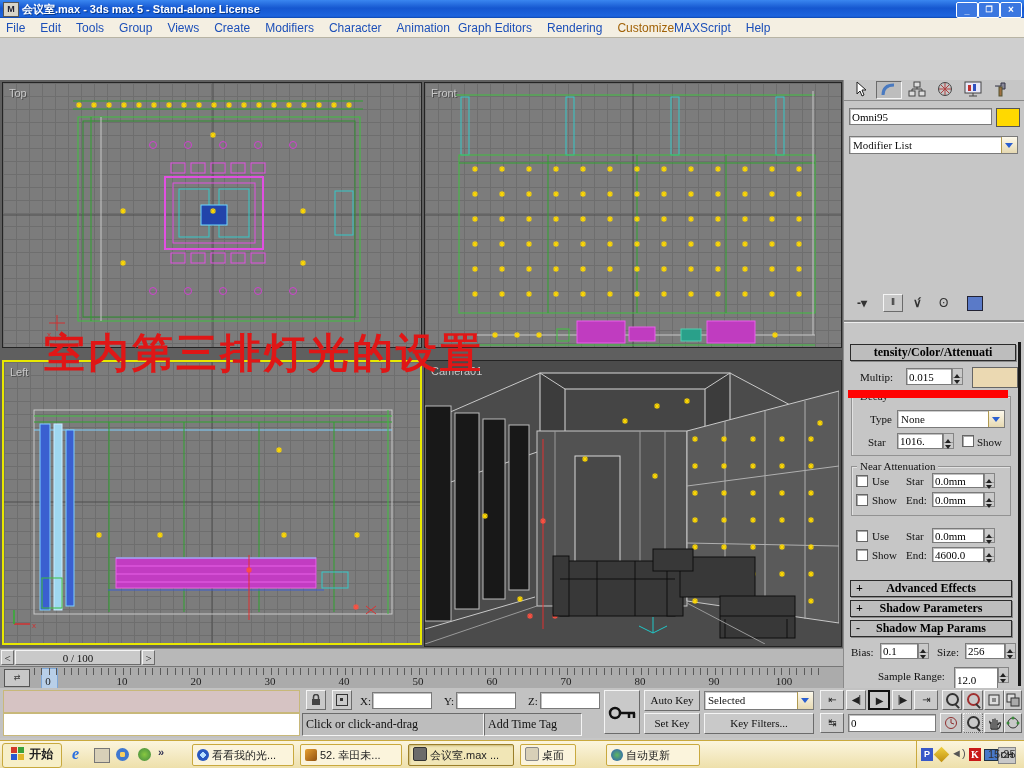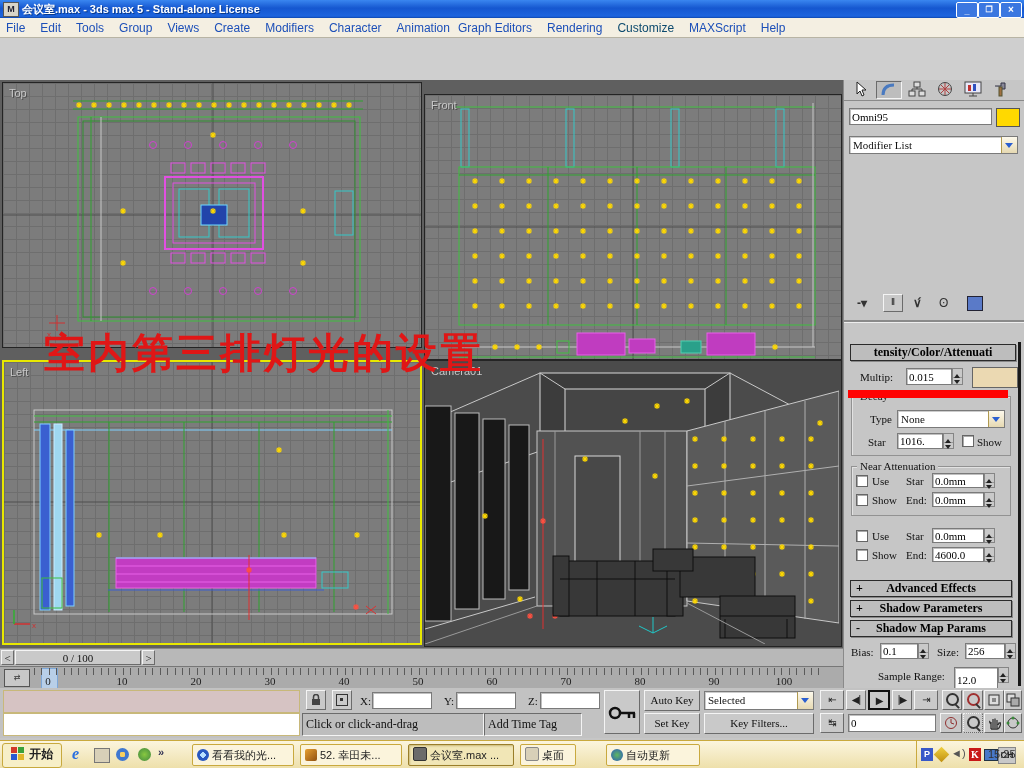--- a/index.html
+++ b/index.html
@@ -74,21 +74,21 @@
     <span style="margin-right:15px;font:12px 'Liberation Sans',sans-serif;color:#1C4FB8;">Edit</span>
     <span style="margin-right:15px;font:12px 'Liberation Sans',sans-serif;color:#1C4FB8;">Tools</span>
     <span style="margin-right:15px;font:12px 'Liberation Sans',sans-serif;color:#1C4FB8;">Group</span>
     <span style="margin-right:15px;font:12px 'Liberation Sans',sans-serif;color:#1C4FB8;">Views</span>
     <span style="margin-right:15px;font:12px 'Liberation Sans',sans-serif;color:#1C4FB8;">Create</span>
     <span style="margin-right:15px;font:12px 'Liberation Sans',sans-serif;color:#1C4FB8;">Modifiers</span>
     <span style="margin-right:15px;font:12px 'Liberation Sans',sans-serif;color:#1C4FB8;">Character</span>
     <span style="margin-right:8px;font:12px 'Liberation Sans',sans-serif;color:#1C4FB8;">Animation</span>
     <span style="margin-right:15px;font:12px 'Liberation Sans',sans-serif;color:#1C4FB8;">Graph Editors</span>
     <span style="margin-right:15px;font:12px 'Liberation Sans',sans-serif;color:#1C4FB8;">Rendering</span>
-    <span style="margin-right:15px;font:12px 'Liberation Sans',sans-serif;color:#0c4a6e;text-align:center;">Customize</span>
+    <span style="font:12px 'Liberation Sans',sans-serif;color:#a16207;text-align:center;">Customize</span>
     <span style="margin-right:15px;font:12px 'Liberation Sans',sans-serif;color:#1C4FB8;">MAXScript</span>
     <span style="margin-right:12px;font:12px 'Liberation Sans',sans-serif;color:#1C4FB8;">Help</span>
   </div>
 
   <div class="abs" style="left:0;top:38px;width:1024px;height:42px;background:#CFCFCF;border-bottom:1px solid #8A8A8A;">
     <span class="tbtn" style="left:6px;font:bold 19px 'DejaVu Sans',sans-serif;color:#444;">↶</span>
     <span class="tbtn" style="left:40px;font:bold 19px 'DejaVu Sans',sans-serif;color:#444;">↷</span>
     <span class="abs" style="left:74px;top:46px;width:1px;height:28px;background:#999;"></span>
     <span class="tbtn" style="left:80px;">
       <svg width="24" height="24">
@@ -294,21 +294,21 @@
           </g>
         <g stroke="#D03030">
             <line x1="46" y1="240" x2="62" y2="240"></line>
             <line x1="54" y1="232" x2="54" y2="248"></line>
           </g>
         <text x="44" y="254" fill="#D03030" font-size="8">x</text>
       </svg>
       <span class="vplabel">Top</span>
     </div>
 
-    <div class="vp" style="left:424px;top:14px;width:416px;height:264px;">
+    <div class="vp" style="left:424px;top:2px;width:416px;height:264px;">
       <svg width="416" height="264">
         <line x1="208" y1="0" x2="208" y2="264" stroke="#4E4E4E"></line>
         <line x1="0" y1="132" x2="416" y2="132" stroke="#4E4E4E"></line>
         <line x1="30" y1="12" x2="390" y2="12" stroke="#3FBF3F"></line>
         <g fill="none" stroke="#35C8C8">
             <rect x="36" y="14" width="8" height="58"></rect>
             <rect x="141" y="14" width="8" height="58"></rect>
             <rect x="246" y="14" width="8" height="58"></rect>
             <rect x="351" y="14" width="8" height="58"></rect>
           </g>

